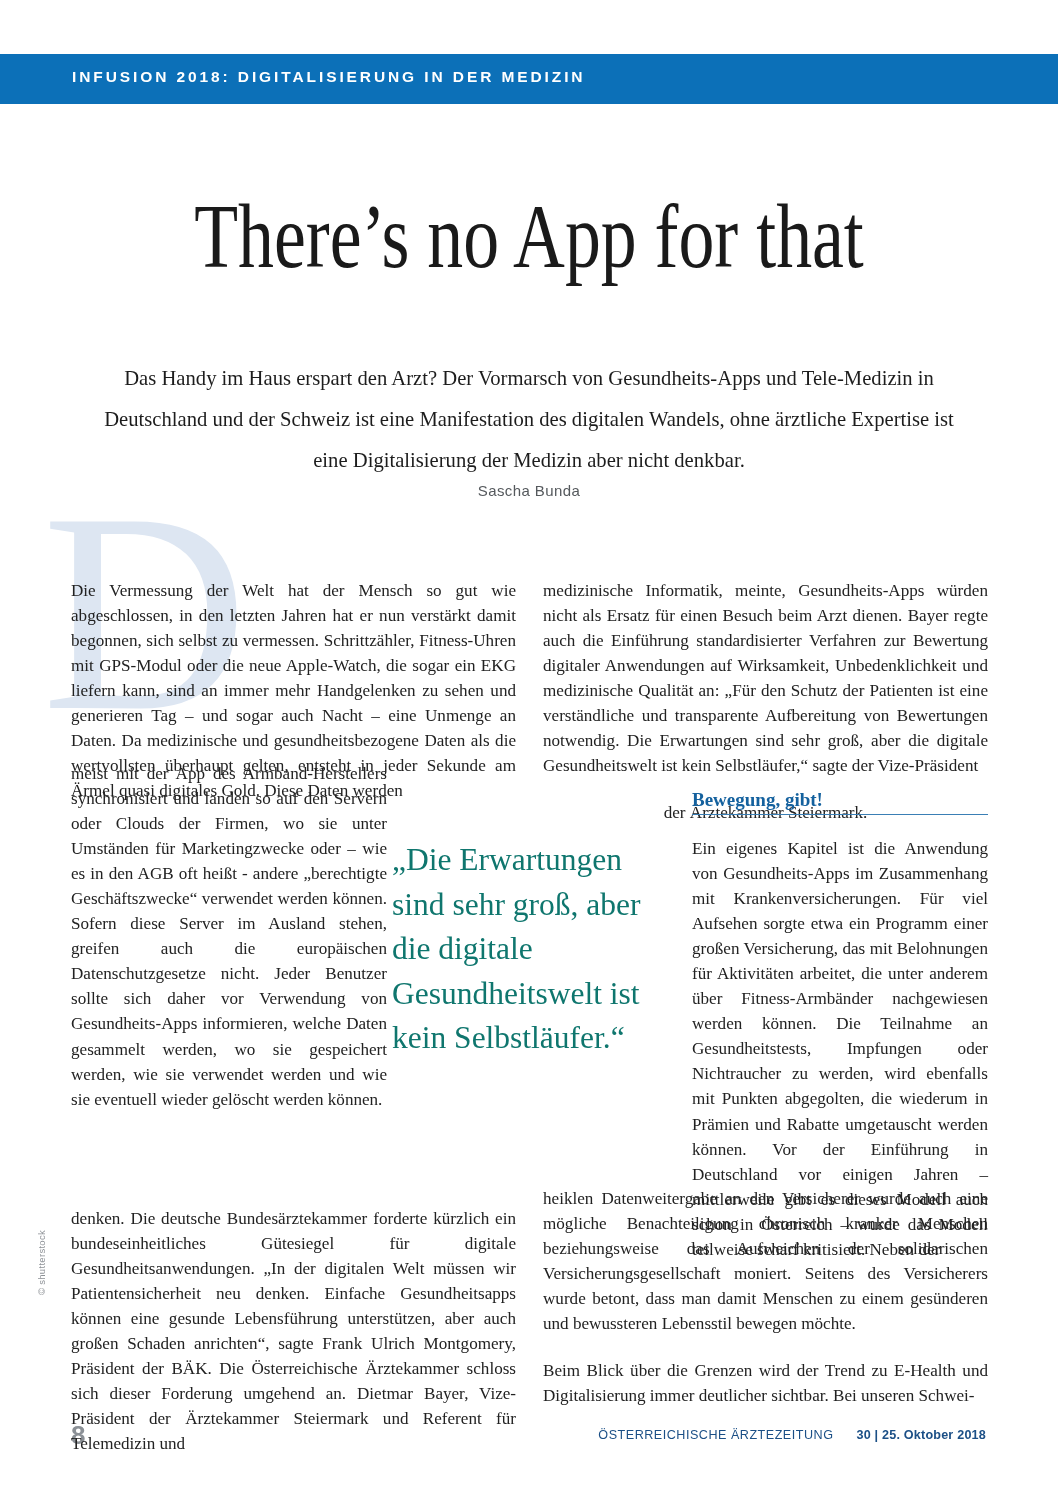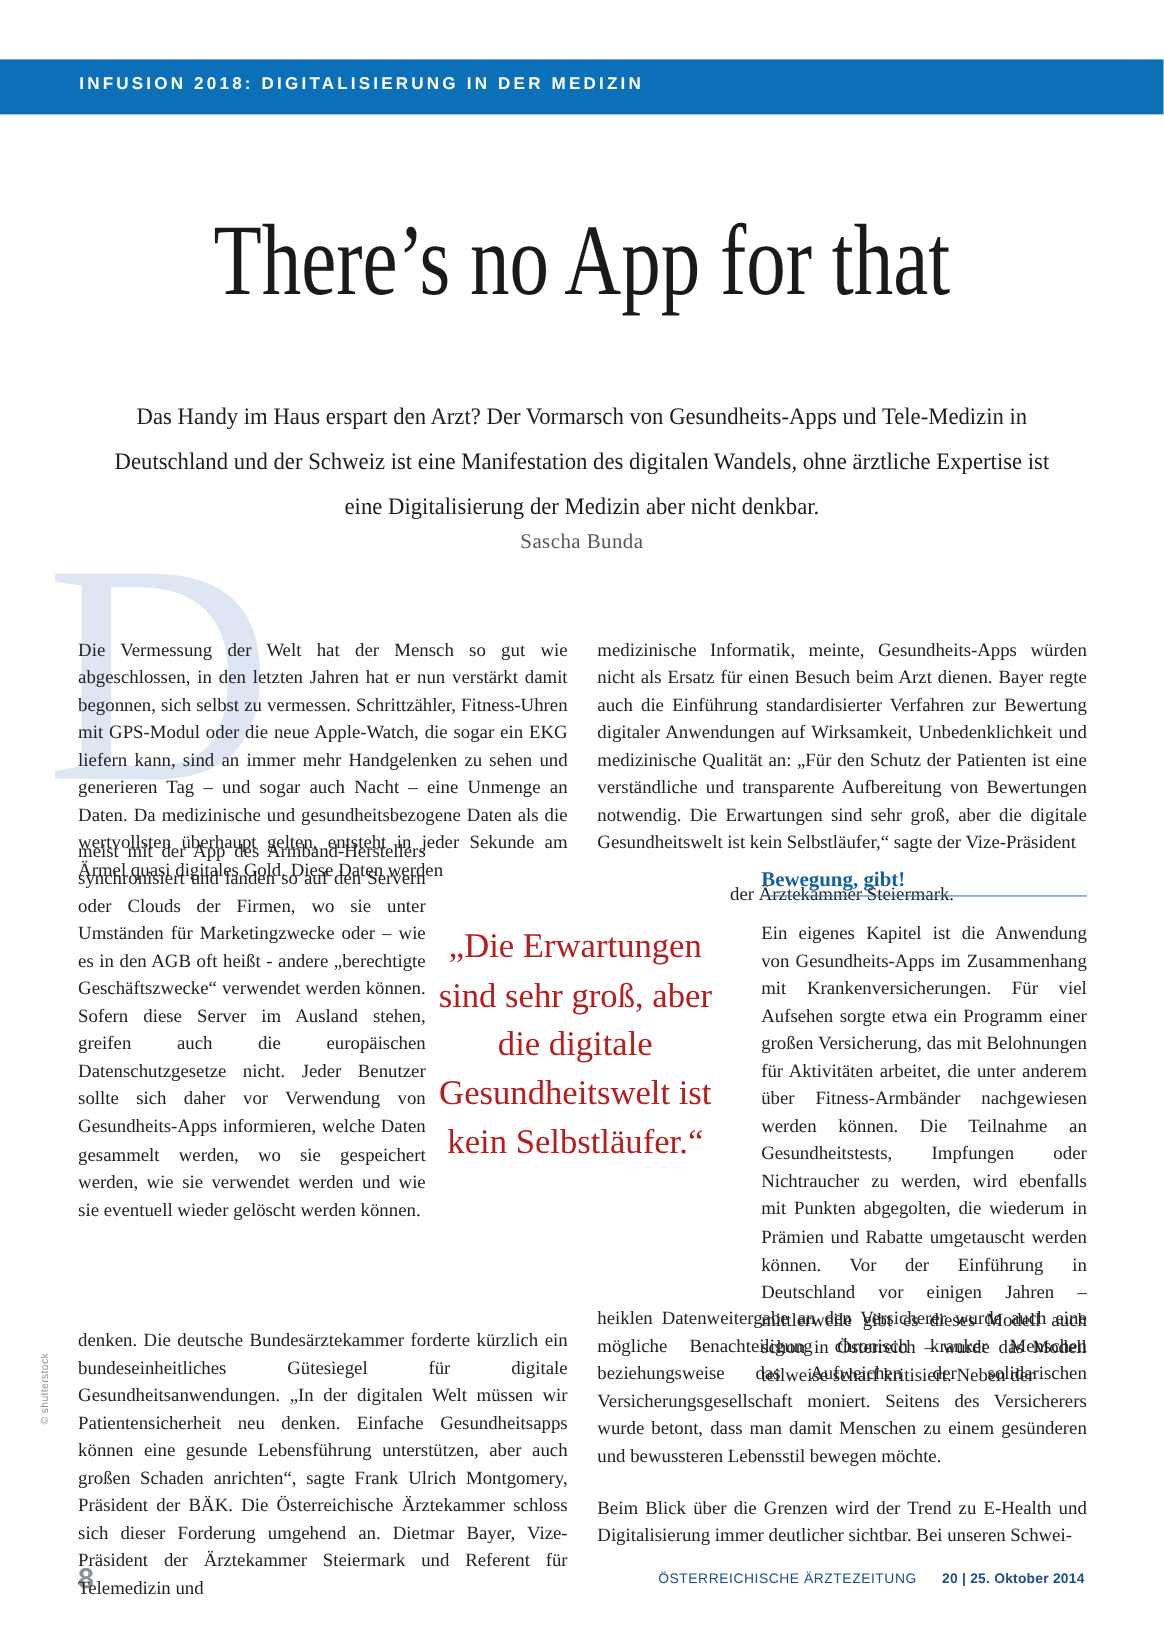--- a/index.html
+++ b/index.html
@@ -65,22 +65,22 @@
     color: #1d1d1d;
     transform: scaleX(0.96);
     transform-origin: center top;
   }
   .byline {
     position: absolute;
     left: 0;
     top: 482px;
     width: 1058px;
     text-align: center;
-    font-family: Liberation Serif, serif;
-    font-size: 19px;
+    font-family: Liberation Sans, sans-serif;
+    font-size: 15px;
     letter-spacing: 0.4px;
     color: #55595d;
   }
 
   
   .dropcap-watermark {
     position: absolute;
     left: 42px;
     top: 470px;
     font-family: "Liberation Serif", serif;
@@ -182,25 +182,24 @@
     height: 1.4px;
     background: #3a7fb5;
   }
 
   
   .pullquote {
     position: absolute;
     left: 392px;
     top: 838px;
     width: 262px;
-    text-align: center;
     font-family: "Liberation Serif", serif;
     font-size: 31.5px;
     line-height: 44.5px;
-    color: #b91c1c;
+    color: #0f766e;
     z-index: 4;
   }
 
   
   .photo-credit {
     position: absolute;
     left: 36px;
     top: 1295px;
     font-family: "Liberation Sans", sans-serif;
     font-size: 9.5px;
@@ -285,16 +284,16 @@
     <span class="subhead-rule"></span>
   </div>
 
   <div class="pullquote">„Die Erwartungen sind sehr groß, aber die digitale Gesundheitswelt ist kein Selbstläufer.“</div>
 
   <div class="photo-credit">© shutterstock</div>
 
   <div class="page-number">8</div>
   <div class="footer-right">
     <span class="footer-journal">ÖSTERREICHISCHE ÄRZTEZEITUNG</span>
-    <span class="footer-issue">20 | 25. Oktober 2014</span>
+    <span class="footer-issue">30 | 25. Oktober 2018</span>
   </div>
 
 </div>
 
 </body></html>

